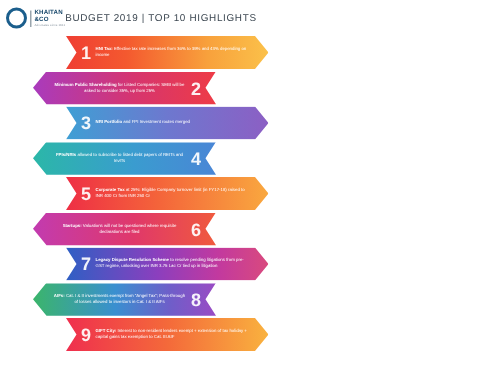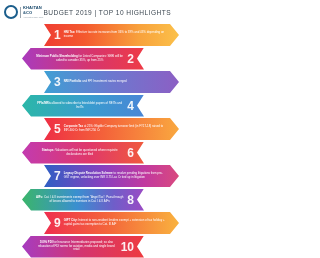--- a/index.html
+++ b/index.html
@@ -156,19 +156,13 @@
         <div class="num">8</div>
         <div class="txt"><b>AIFs:</b><span> Cat. I &amp; II investments exempt from "Angel Tax"; Pass-through of losses allowed to investors in Cat. I &amp; II AIFs</span></div>
       </div>
     </div>
     <div class="row">
       <div class="arrow right a9">
         <div class="num">9</div>
         <div class="txt"><b>GIFT City:</b><span> Interest to non-resident lenders exempt + extension of tax holiday + capital gains tax exemption to Cat. III AIF</span></div>
       </div>
     </div>
-    <div class="row">
-      <div class="arrow left a10">
-        <div class="num">10</div>
-        <div class="txt"><b>100% FDI</b><span> for Insurance Intermediaries proposed; so also relaxation of FDI norms for aviation, media and single brand retail</span></div>
-      </div>
-    </div>
   </div>
 
 </body></html>

